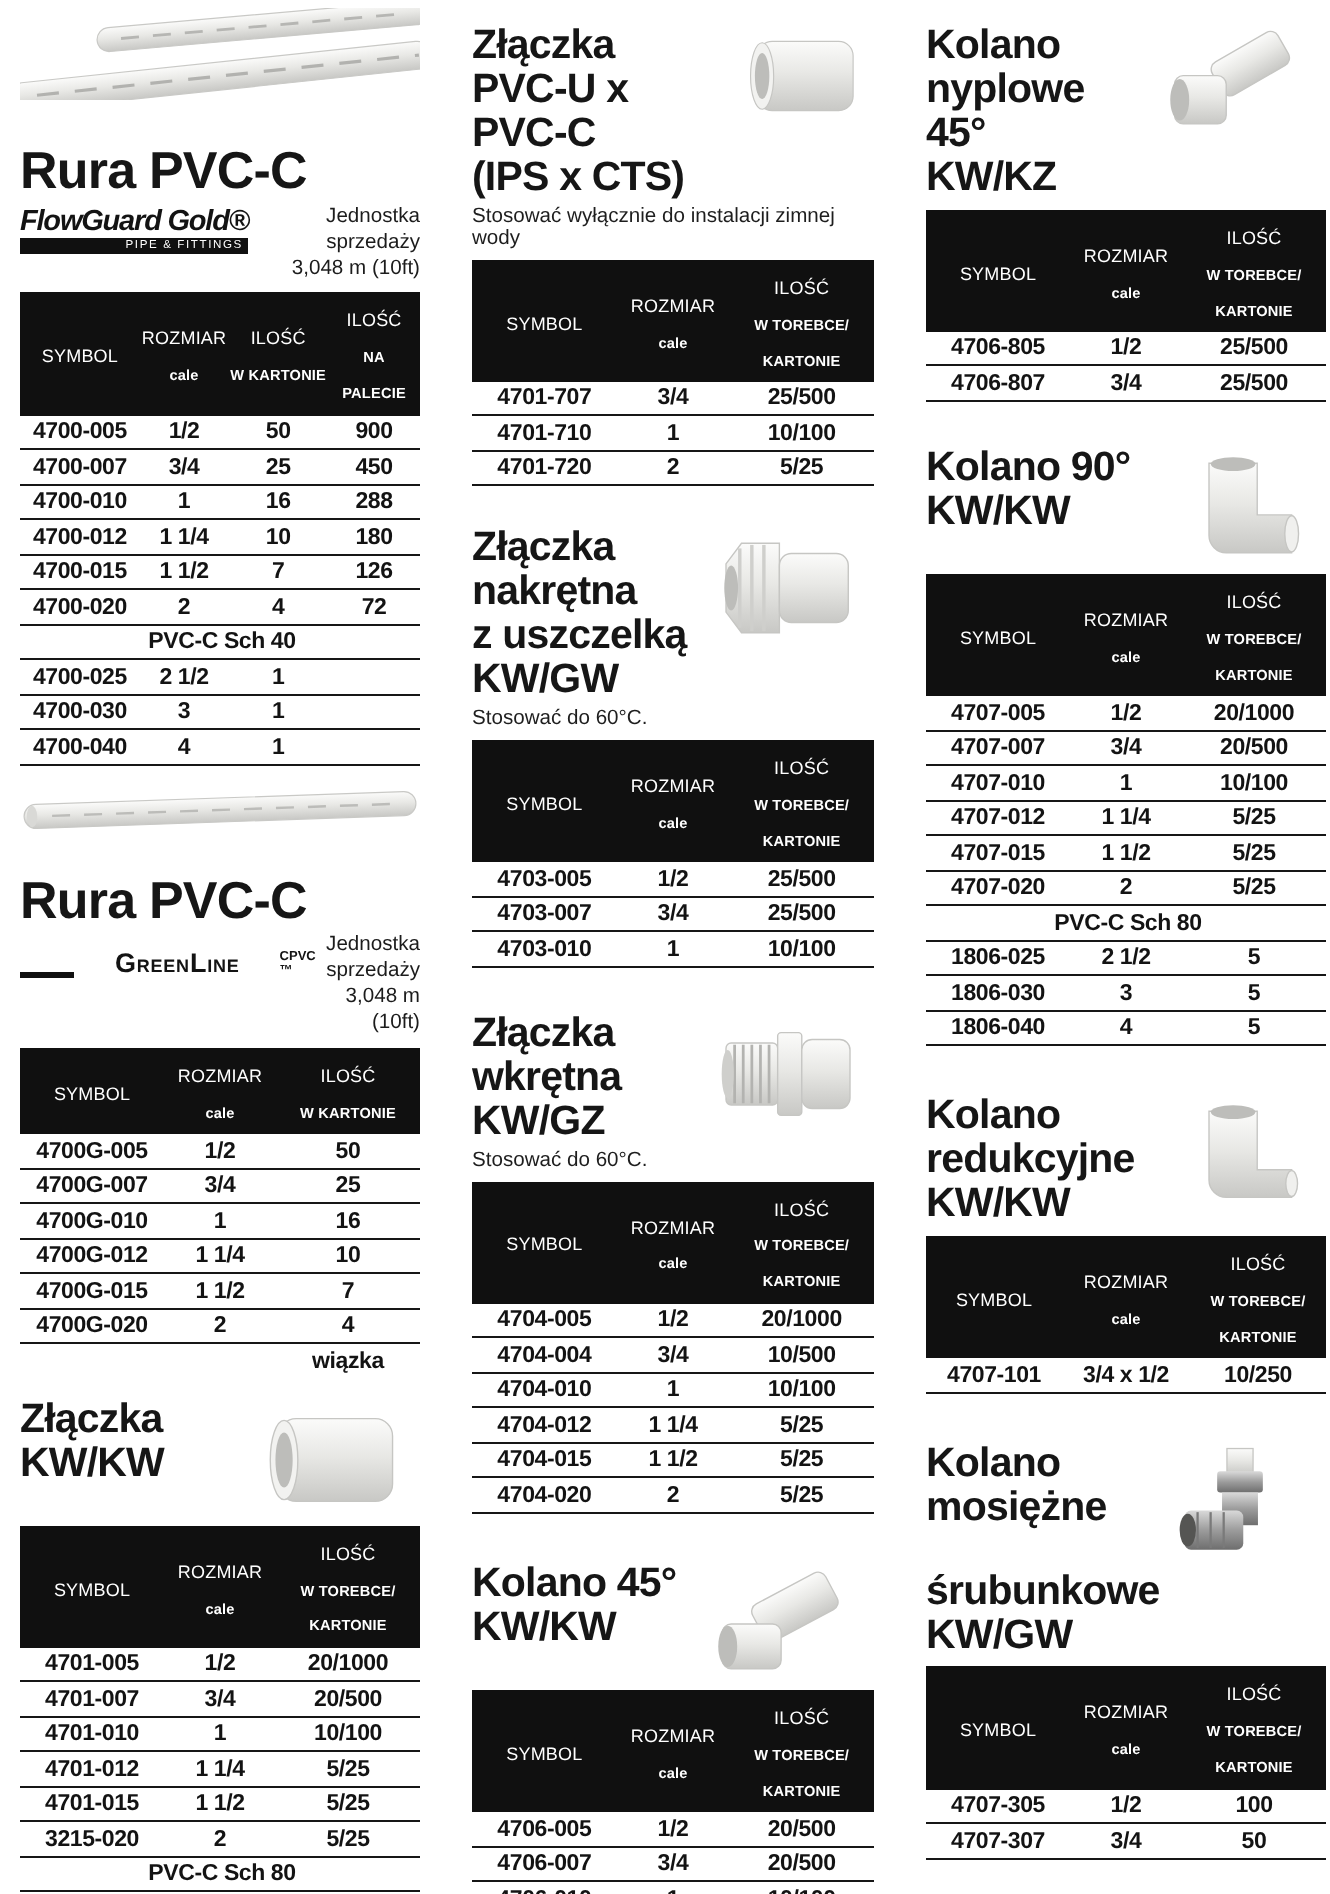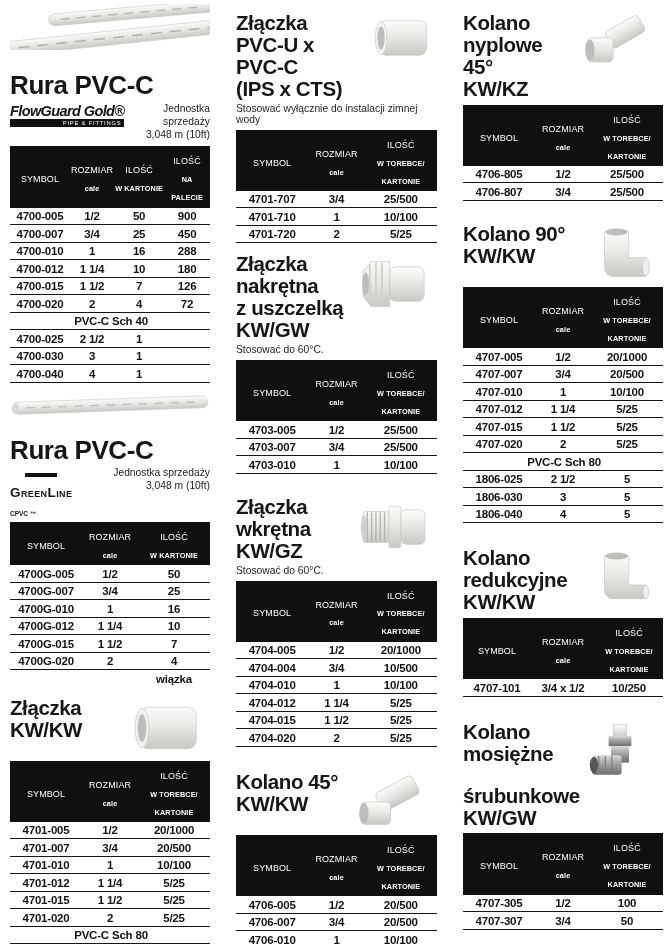--- a/index.html
+++ b/index.html
@@ -12,21 +12,21 @@
   .sec-head{position:relative;}
   .photo{float:right;width:86px;height:62px;margin:0 0 2px 4px;}
   .photo svg{width:100%;height:100%;}
   .photo.coupling-small{width:70px;height:52px;}
   h2.title{margin:0;font-weight:bold;font-size:20.5px;line-height:1.07;letter-spacing:-0.4px;color:#161616;}
   h2.t-xl{font-size:26px;margin-top:22px;}
   .brandrow{display:flex;justify-content:space-between;align-items:flex-start;margin:3px 0 5px;clear:both;}
   .brand-fg{display:inline-block;}
   .fg-name{display:block;font-style:italic;font-weight:bold;font-size:14.5px;letter-spacing:-0.6px;white-space:nowrap;text-align:right;}
   .fg-sub{display:block;background:#101010;color:#fff;font-size:5.8px;letter-spacing:0.8px;text-align:right;padding:1px 3px 1.5px;margin-top:0;}
-  .brand-gl{display:flex;align-items:center;gap:8px;margin-top:6px;flex-direction:column;}
+  .brand-gl{display:flex;align-items:flex-end;gap:20px;margin-top:6px;}
   .gl-line{width:32px;height:3.5px;background:#101010;display:inline-block;}
   .gl-name{font-weight:bold;font-size:13.5px;font-variant:small-caps;letter-spacing:0.4px;white-space:nowrap;}
   .gl-sub{font-size:6.5px;font-weight:bold;align-self:flex-start;margin-top:2px;}
   .unitnote{text-align:right;font-size:10.3px;line-height:1.25;color:#1c1c1c;}
   .note{font-size:10.3px;margin:3px 0 2px;clear:none;color:#1e1e1e;}
   table.ptable{width:100%;border-collapse:collapse;margin-top:5px;clear:both;}
   table.ptable th{background:#101010;color:#ffffff;padding:4px 1px 3.5px;vertical-align:middle;line-height:1.12;}
   th .h-main{font-size:9px;font-weight:normal;letter-spacing:0.1px;}
   th .h-sub{font-size:7.3px;font-weight:bold;letter-spacing:0.1px;}
   table.ptable td{text-align:center;font-size:11.5px;font-weight:bold;letter-spacing:-0.2px;padding:2.5px 0 2px;border-bottom:1.6px solid #161616;white-space:nowrap;}
@@ -275,21 +275,21 @@
               <td>4701-012</td>
               <td>1 1/4</td>
               <td>5/25</td>
             </tr>
             <tr class="datarow">
               <td>4701-015</td>
               <td>1 1/2</td>
               <td>5/25</td>
             </tr>
             <tr class="datarow">
-              <td>4701-020</td>
+              <td>3215-020</td>
               <td>2</td>
               <td>5/25</td>
             </tr>
             <tr class="secrow">
                     <td colspan="3">PVC-C Sch 80</td>
             </tr>
             <tr class="datarow">
               <td>1829-025</td>
               <td>2 1/2</td>
               <td>5</td>
@@ -346,21 +346,21 @@
             </tr>
             <tr class="datarow">
               <td>4701-720</td>
               <td>2</td>
               <td>5/25</td>
             </tr>
           </tbody>
         </table>
         <div class="clear"></div>
       </section>
-      <section style="margin-top: 10px;">
+      <section style="margin-top: 20px;">
         <div class="sec-head">
           <div class="photo "><svg viewBox="0 0 96 72">
     <path d="M12 22 l9 -12 h22 v52 h-22 l-9 -12 z" fill="url(#gP)" stroke="#c6c6c3" stroke-width="0.8"></path>
     <g stroke="#cfcfcc" stroke-width="2">
                 <line x1="20" y1="13" x2="20" y2="59"></line>
                 <line x1="27" y1="11" x2="27" y2="61"></line>
                 <line x1="34" y1="11" x2="34" y2="61"></line>
               </g>
     <rect x="43" y="16" width="40" height="40" rx="7" fill="url(#gP)" stroke="#c6c6c3" stroke-width="0.8"></rect>
     <ellipse cx="15" cy="36" rx="4" ry="13" fill="#bdbdba"></ellipse>

